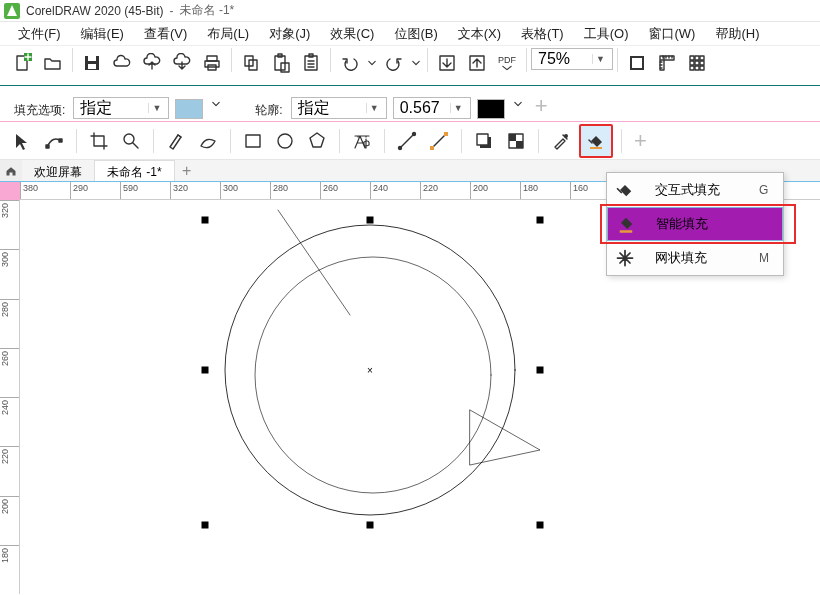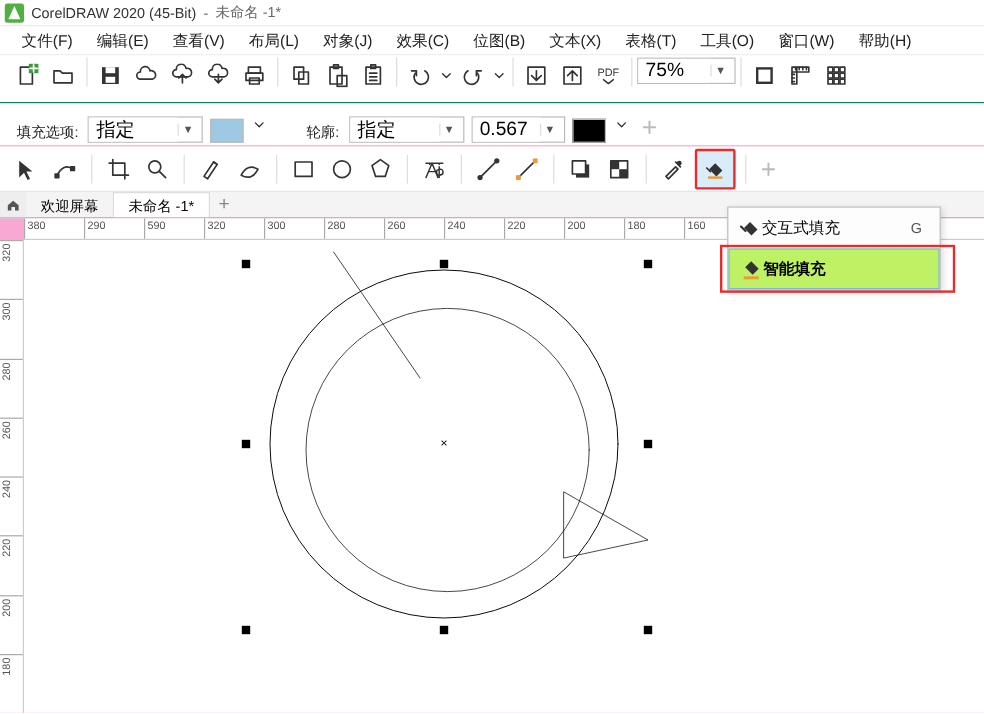--- a/index.html
+++ b/index.html
@@ -33,22 +33,22 @@
   .ruler-h { position: absolute; top: 0; left: 20px; right: 0; height: 18px; background: #fff; display: flex; border-bottom: 1px solid #ccc; }
   .ruler-h .tick { flex: 1; border-left: 1px solid #aaa; position: relative; }
   .ruler-h .tick span { position: absolute; top: 1px; left: 2px; font-size: 9px; color: #555; }
   .ruler-v { position: absolute; top: 18px; left: 0; width: 20px; bottom: 0; background: #fff; border-right: 1px solid #ccc; display: flex; flex-direction: column; }
   .ruler-v .tick { flex: 1; border-top: 1px solid #aaa; position: relative; }
   .ruler-v .tick span { position: absolute; top: 2px; left: 0; width: 18px; text-align: center; font-size: 9px; color: #555; writing-mode: vertical-rl; transform: rotate(180deg); }
   .canvas { position: absolute; top: 18px; left: 20px; right: 0; bottom: 0; background: #fff; }
   .cross { position: absolute; font-size: 10px; color: #000; transform: translate(-50%,-50%); }
   .handle { position: absolute; width: 7px; height: 7px; background: #000; transform: translate(-50%,-50%); }
   .flyout { position: absolute; background: #fdfdfd; border: 1px solid #bbb; box-shadow: 2px 2px 6px rgba(0,0,0,.15); width: 178px; }
-  .flyout .item { display: flex; align-items: center; height: 34px; padding: 0 8px; gap: 0; font-size: 13px; }
-  .flyout .item.sel { background: #bef264; border: 1px solid #7cb7e0; font-weight: bold; }
+  .flyout .item { display: flex; align-items: center; height: 34px; padding: 0 8px; gap: 20px; font-size: 13px; }
+  .flyout .item.sel { background: #a21caf; border: 1px solid #7cb7e0; }
   .flyout .item .ico { width: 20px; display: flex; justify-content: center; }
   .flyout .item .txt { flex: 1; }
   .flyout .item .key { color: #555; font-size: 12px; width: 16px; }
   .flyout-red { position: absolute; border: 2px solid #e82b2b; pointer-events: none; }
   svg { stroke: #333; stroke-width: 1.4; fill: none; stroke-linecap: round; stroke-linejoin: round; }
 </style>
 </head>
 <body>
 
 <div class="titlebar">
@@ -486,14 +486,23 @@
   <div class="item sel">
     <span class="ico">
         <svg viewBox="0 0 16 16">
           <path d="M4 7 l4 -4 l5 5 l-4 4 z" fill="#333" stroke="none"></path>
           <rect x="3" y="13" width="10" height="2" fill="#e89b3c" stroke="none"></rect>
         </svg>
       </span>
     <span class="txt">智能填充</span>
     <span class="key"></span>
   </div>
+  <div class="item">
+    <span class="ico">
+        <svg viewBox="0 0 16 16">
+          <path d="M2 8 h12 M8 2 v12 M4 4 l8 8 M12 4 l-8 8"></path>
+        </svg>
+      </span>
+    <span class="txt">网状填充</span>
+    <span class="key">M</span>
+  </div>
 </div>
 <div class="flyout-red" style="top:204px; left:600px; width:196px; height:40px"></div>
 
 </body></html>

